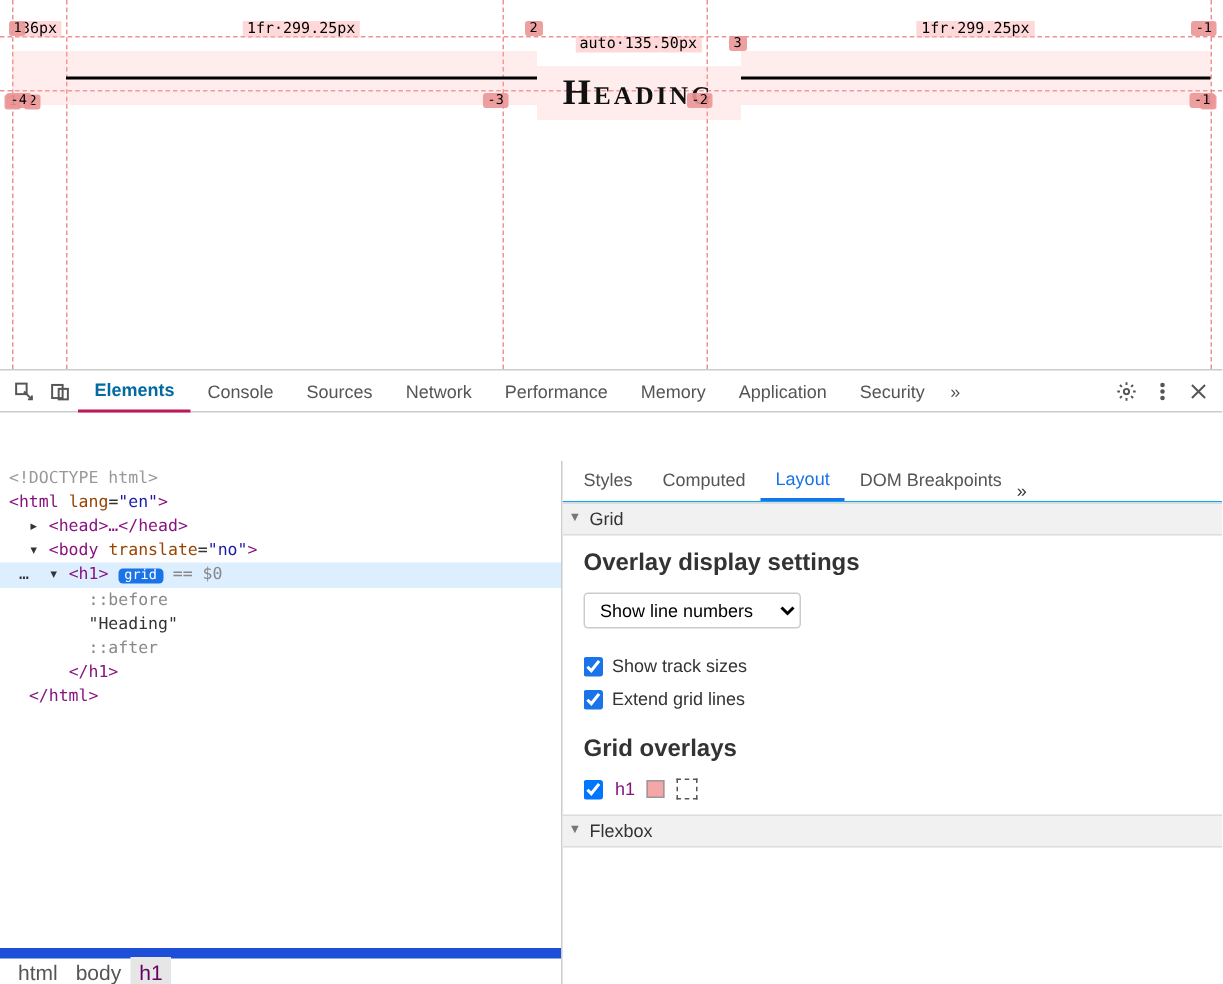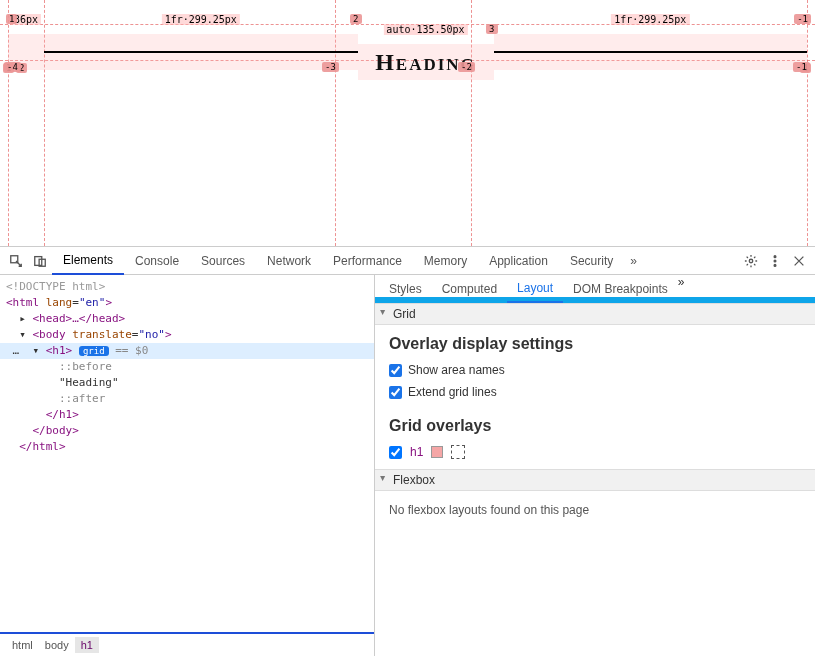--- a/index.html
+++ b/index.html
@@ -19,43 +19,43 @@
 .page-view .line-num { position: absolute; background: rgba(235,150,150,0.9); color: #000; font-size: 9px; font-family: Menlo, monospace; padding: 0 3px; border-radius: 2px; }
 .page-view .gridline { position: absolute; border-left: 1px dashed rgba(230,100,100,0.7); top: 0; height: 246px; }
 .page-view .gridline-h { position: absolute; border-top: 1px dashed rgba(230,100,100,0.7); left:0; right:0; }
 .ln-row2 { top: 62px; }
 
 
 .devtools { flex: 1; border-top: 1px solid #ccc; display: flex; flex-direction: column; background: #fff; }
 .dt-tabs { display: flex; align-items: center; height: 28px; border-bottom: 1px solid #ccc; padding: 0 4px; gap: 0; }
 .dt-tabs .icon-btn { width: 24px; height: 24px; display:flex; align-items:center; justify-content:center; color:#555; }
 .dt-tabs .tab { padding: 0 11px; height: 28px; display:flex; align-items:center; color:#555; cursor:pointer; font-size:12px; }
-.dt-tabs .tab.active { color:#000000; border-bottom: 2px solid #1d4ed8; font-weight:400; }
+.dt-tabs .tab.active { color:#0369a1; border-bottom: 2px solid #be185d; font-weight:700; }
 .dt-tabs .spacer { flex:1; }
 .dt-tabs .chevmore { color:#555; padding:0 6px; }
 
-.dt-body { flex:1; display:flex; overflow:hidden; }
+.dt-body { flex:1; display:flex; overflow:hidden;margin-top:32px; }
 .dom-panel { width: 375px; display:flex; flex-direction:column; border-right:1px solid #ccc; }
 .dom-tree { flex:1; font-family: Menlo, Consolas, monospace; font-size: 11px; line-height: 16px; padding: 4px 0; overflow:auto; }
 .dom-tree .ln { white-space: pre; padding-left: 6px; }
 .dom-tree .sel { background: #ddeeff; }
 .dom-tree .t-doctype { color:#999; }
 .dom-tree .t-tag { color:#881280; }
 .dom-tree .t-attr { color:#994500; }
 .dom-tree .t-str { color:#1a1aa6; }
 .dom-tree .t-pseudo { color:#888; }
 .dom-tree .badge { background:#1a73e8; color:#fff; border-radius:3px; padding:0 4px; font-size:9px; }
 .dom-tree .eqzero { color:#888; }
-.breadcrumb { height:24px; border-top:2px solid #1d4ed8; display:flex; align-items:center; padding:0 6px; gap:0; font-size:11px; color:#555; }
+.breadcrumb { height:24px; border-top:7px solid #1d4ed8; display:flex; align-items:center; padding:0 6px; gap:0; font-size:14px; color:#555; }
 .breadcrumb .crumb { padding:2px 6px; }
 .breadcrumb .crumb.sel { background:#e6e6e6; color:#606; }
 
 
 .side-panel { flex:1; display:flex; flex-direction:column; overflow:auto; }
-.sp-tabs { display:flex; align-items:flex-start; height:28px; border-bottom:6px solid #0ea5e9; padding:0 4px; }
+.sp-tabs { display:flex; align-items:flex-end; height:28px; border-bottom:1px solid #0ea5e9; padding:0 4px; }
 .sp-tabs .tab { padding:0 10px; height:28px; display:flex; align-items:center; color:#555; cursor:pointer; font-size:12px; }
 .sp-tabs .tab.active { color:#1a73e8; border-bottom:2px solid #1a73e8; }
 .section-hdr { background:#f1f1f1; border-top:1px solid #ddd; border-bottom:1px solid #ddd; padding:3px 18px 3px 18px; font-size:12px; color:#333; position:relative; }
 .section-hdr::before { content:"▸"; position:absolute; left:6px; top:3px; color:#777; transform: rotate(90deg); font-size:10px; }
 .sp-content { padding: 10px 14px; }
 .sp-content .subhdr { font-weight:700; margin-bottom:10px; font-size:16px; }
 .sp-content select { font-size:12px; padding:3px 6px; border:1px solid #ccc; border-radius:3px; background:#fff; margin-bottom:10px; width:145px; }
 .chk-row { display:flex; align-items:center; gap:6px; margin:8px 0; font-size:12px; }
 .chk-row input { accent-color:#1a73e8; }
 .grid-ov-row { display:flex; align-items:center; gap:8px; font-size:12px; }
@@ -159,55 +159,56 @@
       <div class="dom-tree">
         <div class="ln"><span class="t-doctype">&lt;!DOCTYPE html&gt;</span></div>
         <div class="ln"><span class="t-tag">&lt;html </span><span class="t-attr">lang</span>=<span class="t-str">"en"</span><span class="t-tag">&gt;</span></div>
         <div class="ln">  ▸ <span class="t-tag">&lt;head&gt;…&lt;/head&gt;</span></div>
         <div class="ln">  ▾ <span class="t-tag">&lt;body </span><span class="t-attr">translate</span>=<span class="t-str">"no"</span><span class="t-tag">&gt;</span></div>
         <div class="ln sel"> …  ▾ <span class="t-tag">&lt;h1&gt;</span> <span class="badge">grid</span><span class="eqzero"> == $0</span></div>
         <div class="ln">        <span class="t-pseudo">::before</span></div>
         <div class="ln">        <span>"Heading"</span></div>
         <div class="ln">        <span class="t-pseudo">::after</span></div>
         <div class="ln">      <span class="t-tag">&lt;/h1&gt;</span></div>
-        <div class="ln">    <span class="t-tag">&lt;/body&gt;</span></div>
         <div class="ln">  <span class="t-tag">&lt;/html&gt;</span></div>
       </div>
       <div class="breadcrumb">
         <span class="crumb">html</span>
         <span class="crumb">body</span>
         <span class="crumb sel">h1</span>
       </div>
     </div>
 
     <div class="side-panel">
       <div class="sp-tabs">
         <span class="tab">Styles</span>
         <span class="tab">Computed</span>
         <span class="tab active">Layout</span>
         <span class="tab">DOM Breakpoints</span>
         <span class="chevmore">»</span>
       </div>
       <div class="section-hdr">Grid</div>
       <div class="sp-content">
         <div class="subhdr">Overlay display settings</div>
+        <select>
+          <option>Show line numbers</option>
+        </select>
         <label class="chk-row">
             <input type="checkbox" checked="" style="">
-            <span>Show area names</span>
+            <span>Show track sizes</span>
           </label>
         <label class="chk-row">
             <input type="checkbox" checked="" style="">
             <span>Extend grid lines</span>
           </label>
 
         <div class="subhdr" style="margin-top:18px">Grid overlays</div>
         <div class="grid-ov-row">
           <input type="checkbox" checked="" style="">
           <span style="color:#881280">h1</span>
           <span class="swatch"></span>
           <span class="dash-sw"></span>
         </div>
       </div>
       <div class="section-hdr">Flexbox</div>
-      <div class="empty-msg">No flexbox layouts found on this page</div>
     </div>
   </div>
 </div>
 
 </body></html>

